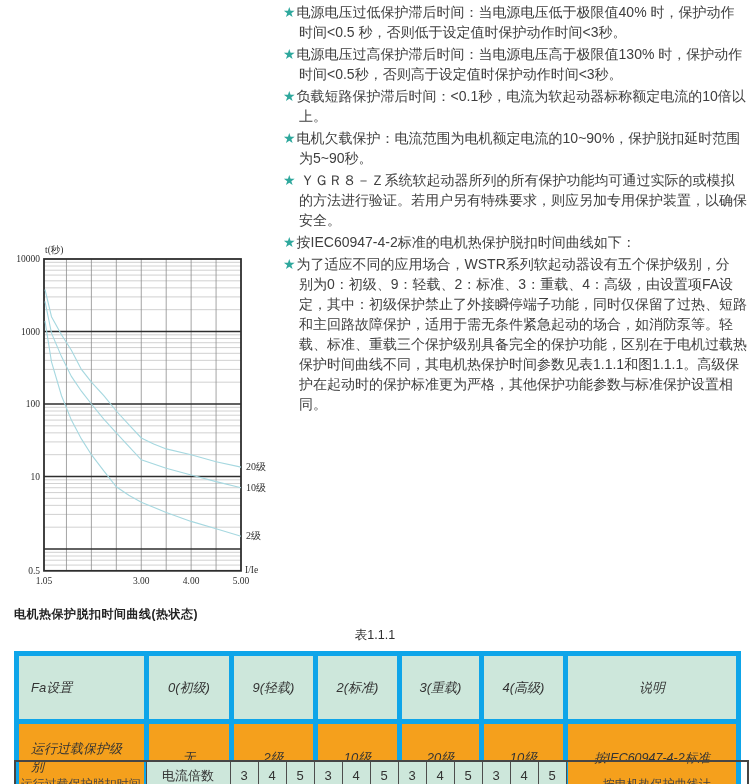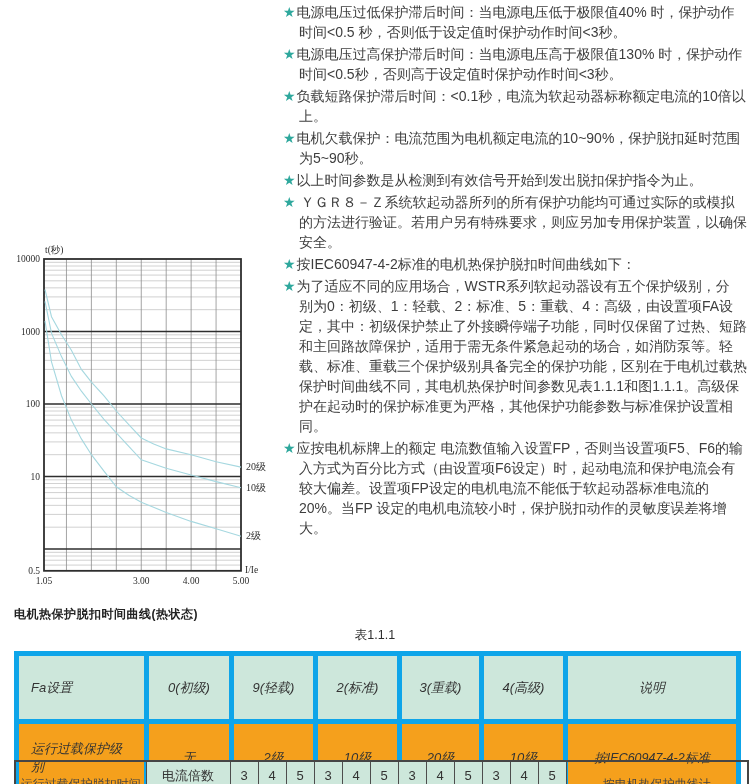--- a/index.html
+++ b/index.html
@@ -52,25 +52,23 @@
 </style>
 </head>
 <body>
 
 <div class="bullets">
   <ul>
     <li><span class="star">★</span><span>电源电压过低保护滞后时间：当电源电压低于极限值40% 时，保护动作时间&lt;0.5 秒，否则低于设定值时保护动作时间&lt;3秒。</span></li>
     <li><span class="star">★</span><span>电源电压过高保护滞后时间：当电源电压高于极限值130% 时，保护动作时间&lt;0.5秒，否则高于设定值时保护动作时间&lt;3秒。</span></li>
     <li><span class="star">★</span><span>负载短路保护滞后时间：&lt;0.1秒，电流为软起动器标称额定电流的10倍以上。</span></li>
     <li><span class="star">★</span><span>电机欠载保护：电流范围为电机额定电流的10~90%，保护脱扣延时范围为5~90秒。</span></li>
-    <li><span class="star">★</span><span>以上时间参数是从检测到有效信号开始到发出脱扣保护指令为止。</span></li>
     <li><span class="star">★</span> <span>ＹＧＲ８－Ｚ系统软起动器所列的所有保护功能均可通过实际的或模拟的方法进行验证。若用户另有特殊要求，则应另加专用保护装置，以确保安全。</span></li>
     <li><span class="star">★</span><span>按IEC60947-4-2标准的电机热保护脱扣时间曲线如下：</span></li>
-    <li><span class="star">★</span><span>为了适应不同的应用场合，WSTR系列软起动器设有五个保护级别，分 别为0：初级、1：轻载、2：标准、5：重载、4：高级，由设置项FA设定，其中：初级保护禁止了外接瞬停端子功能，同时仅保留了过热、短路和主回路故障保护，适用于需无条件紧急起动的场合，如消防泵等。轻载、标准、重载三个保护级别具备完全的保护功能，区别在于电机过载热保护时间曲线不同，其电机热保护时间参数见表1.1.1和图1.1.1。高级保护在起动时的保护标准更为严格，其他保护功能参数与标准保护设置相同。</span></li>
-    <li><span class="star">★</span><span>应按电机标牌上的额定 电流数值输入设置FP，否则当设置项F5、F6的输入方式为百分比方式（由设置项F6设定）时，起动电流和保护电流会有较大偏差。设置项FP设定的电机电流不能低于软起动器标准电流的20%。当FP 设定的电机电流较小时，保护脱扣动作的灵敏度误差将增大。</span></li>
+    <li><span class="star">★</span><span>为了适应不同的应用场合，WSTR系列软起动器设有五个保护级别，分 别为0：初级、9：轻载、2：标准、3：重载、4：高级，由设置项FA设定，其中：初级保护禁止了外接瞬停端子功能，同时仅保留了过热、短路和主回路故障保护，适用于需无条件紧急起动的场合，如消防泵等。轻载、标准、重载三个保护级别具备完全的保护功能，区别在于电机过载热保护时间曲线不同，其电机热保护时间参数见表1.1.1和图1.1.1。高级保护在起动时的保护标准更为严格，其他保护功能参数与标准保护设置相同。</span></li>
   </ul>
 </div>
 
 <div class="chart-wrap">
   <svg id="chart-svg" width="285" height="360">
       <line x1="44" y1="69.67532531436136" x2="241" y2="69.67532531436136" stroke="#b2b2b2" stroke-width="0.6"></line>
       <line x1="44" y1="56.90870903282446" x2="241" y2="56.90870903282446" stroke="#b2b2b2" stroke-width="0.6"></line>
       <line x1="44" y1="47.85065062872272" x2="241" y2="47.85065062872272" stroke="#b2b2b2" stroke-width="0.6"></line>
       <line x1="44" y1="40.82467468563864" x2="241" y2="40.82467468563864" stroke="#b2b2b2" stroke-width="0.6"></line>
       <line x1="44" y1="35.08403434718582" x2="241" y2="35.08403434718582" stroke="#b2b2b2" stroke-width="0.6"></line>

